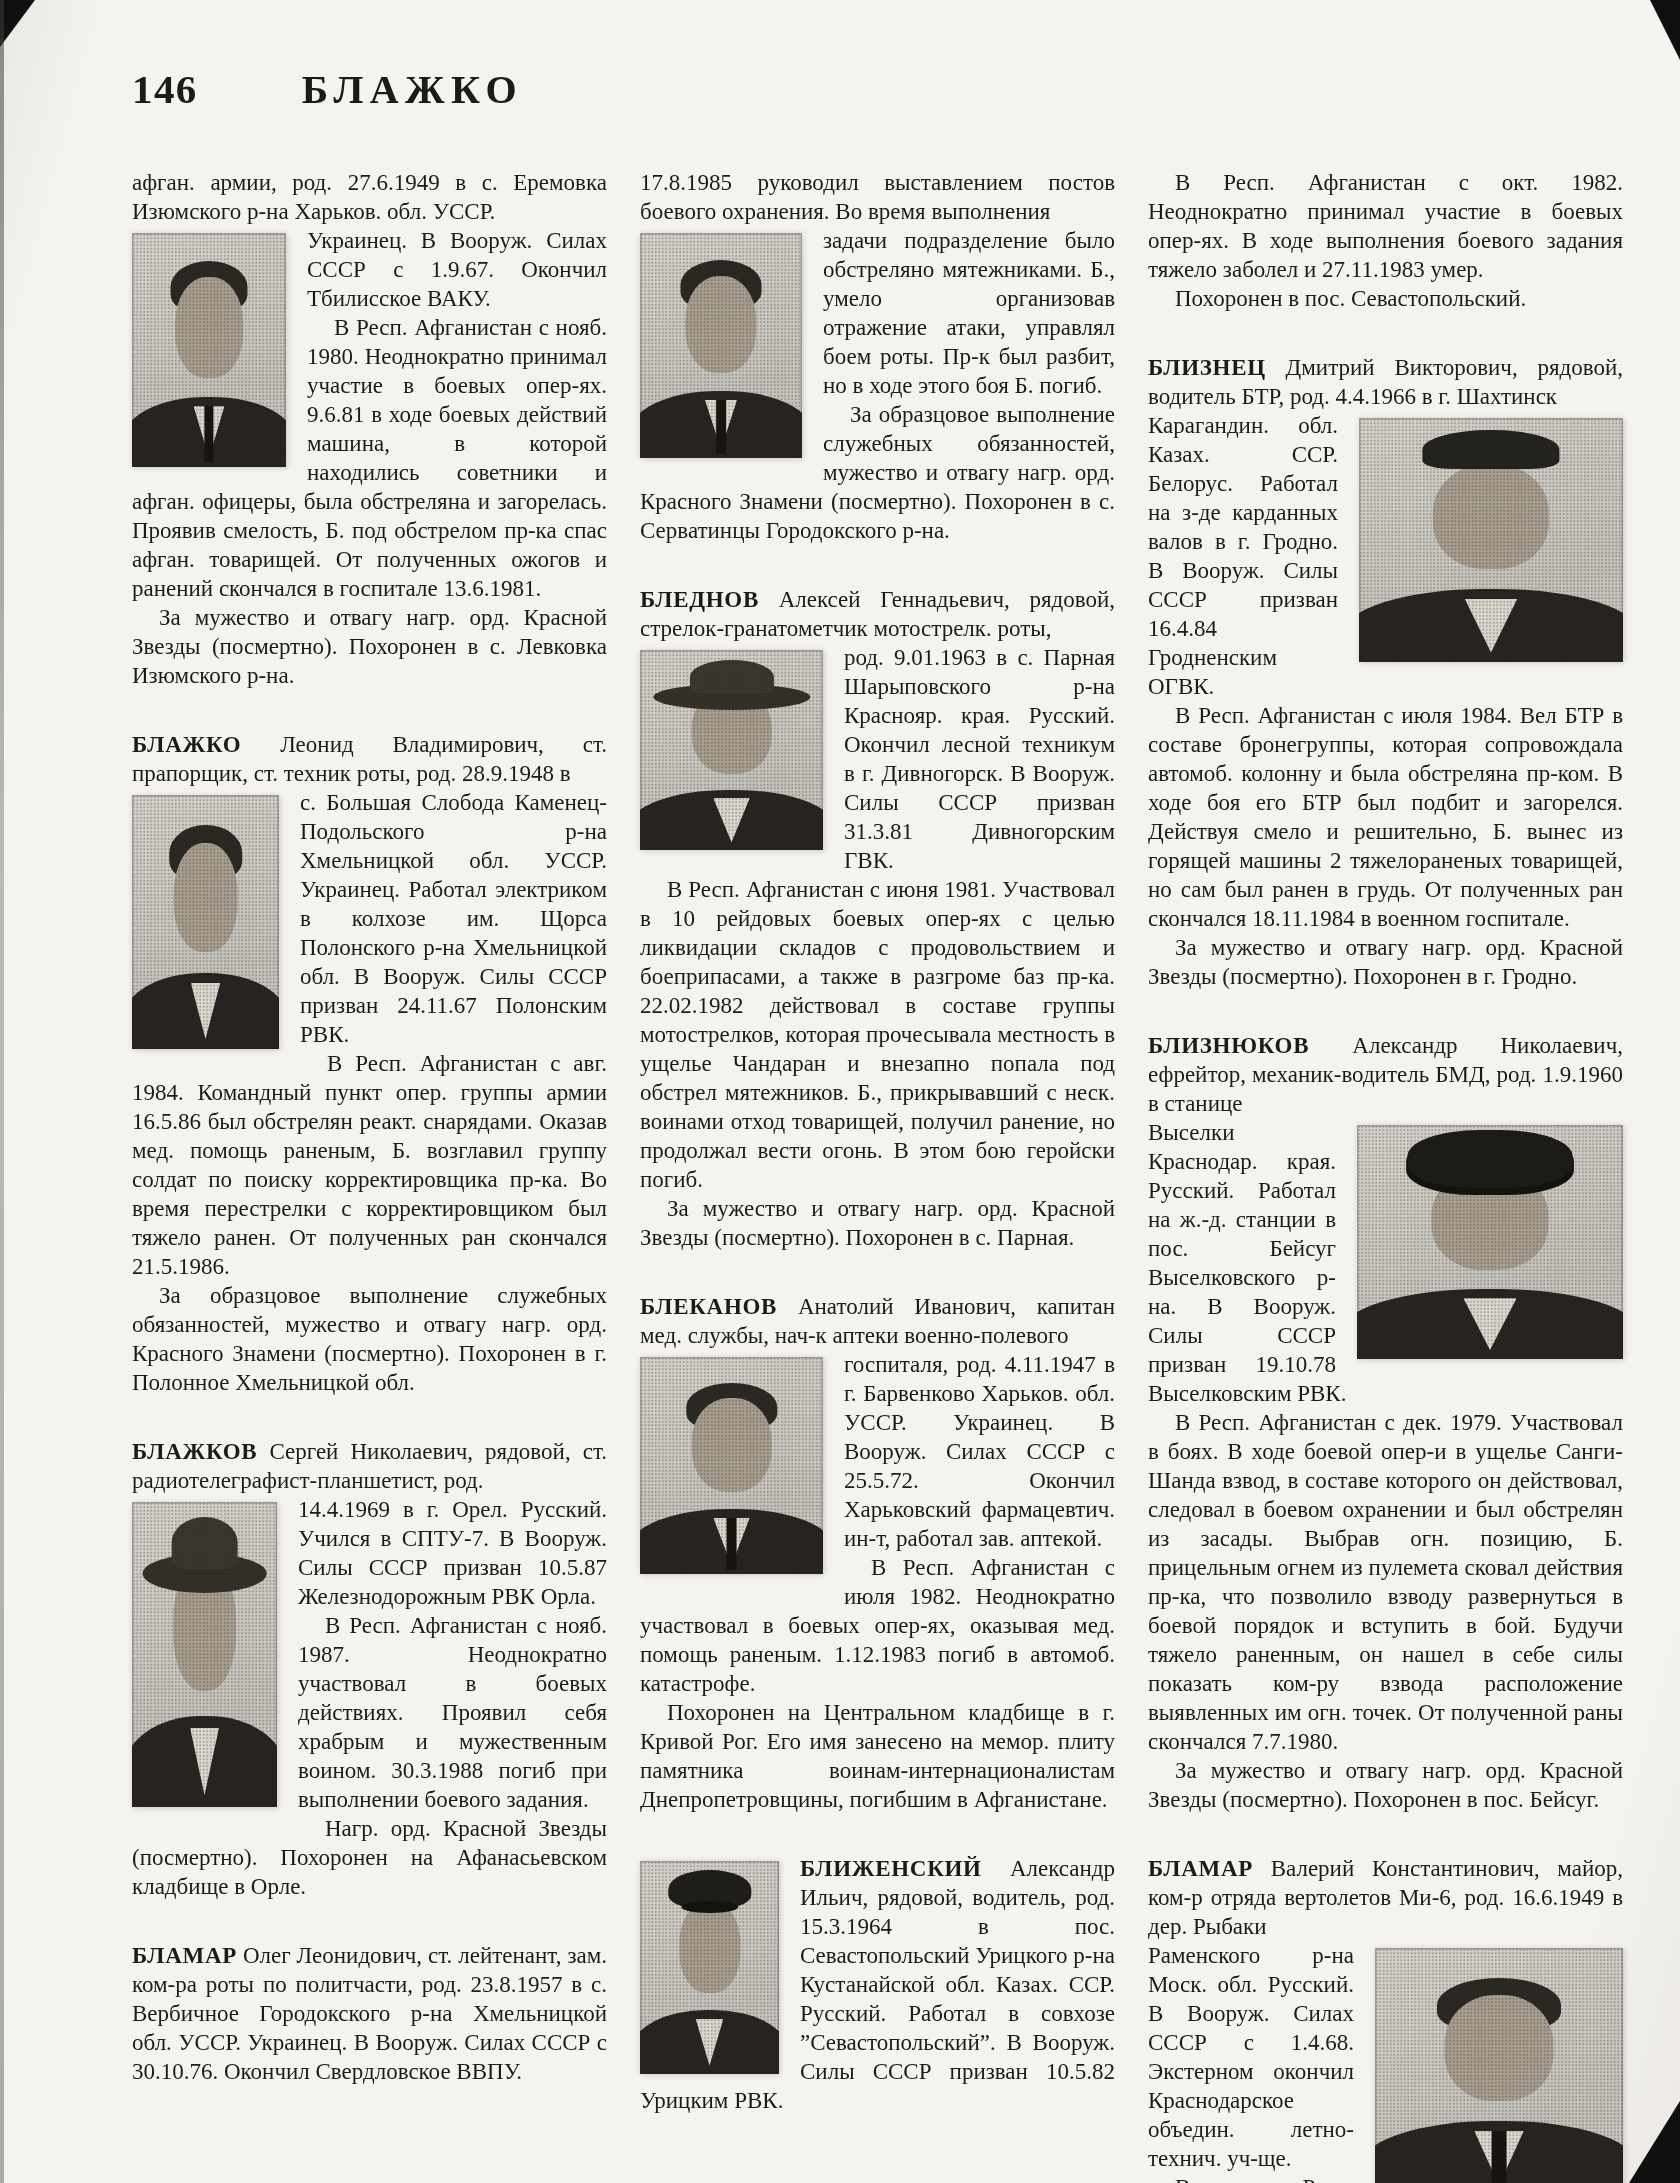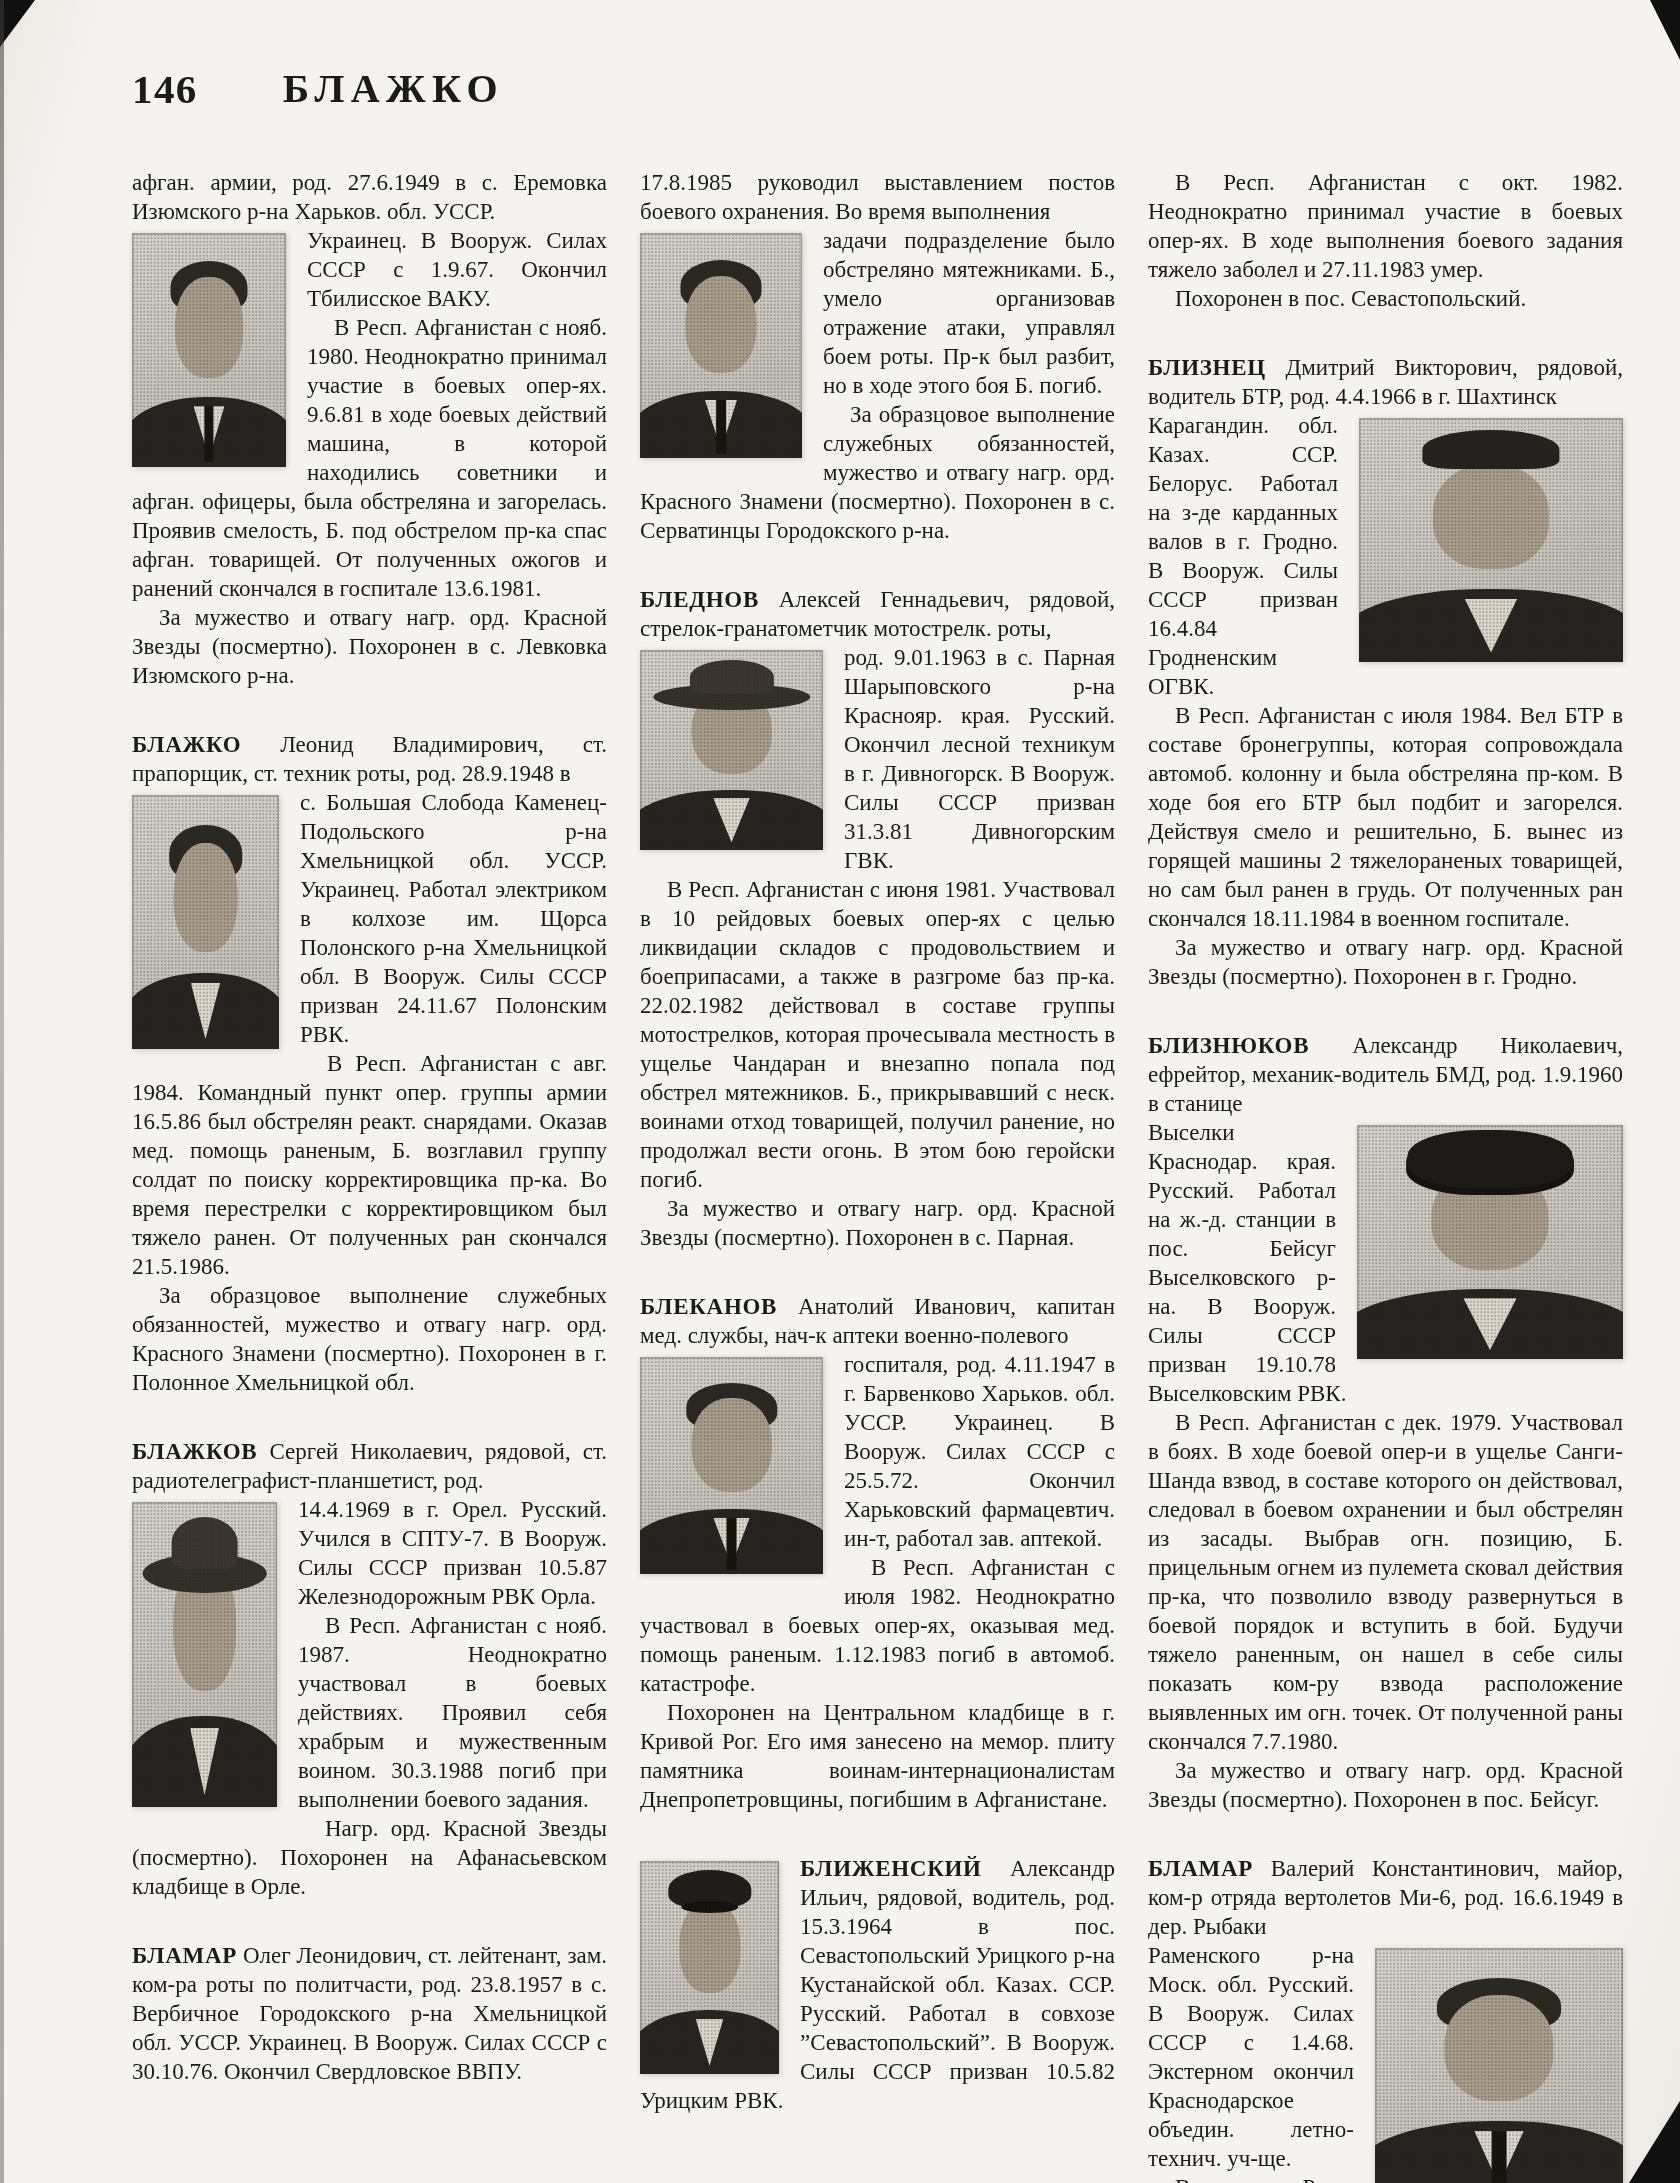--- a/index.html
+++ b/index.html
@@ -13,21 +13,21 @@
     position:absolute;inset:0;
     background:linear-gradient(105deg,#e9e8e3 0,#f4f3ef 113px,#f4f3ef 92%,#ece9e4 100%);
   }
   
   .artifact{position:absolute;background:#101010;}
   .art-tl{left:0;top:0;width:35px;height:47px;clip-path:polygon(0 0,100% 0,0 100%);}
   .art-tr{right:0;top:0;width:30px;height:60px;clip-path:polygon(0 0,100% 0,100% 100%);}
   .art-br{right:0;bottom:0;width:51px;height:82px;clip-path:polygon(100% 0,100% 100%,0 100%);}
   .art-edge{left:0;top:0;width:4.3px;height:2183px;background:linear-gradient(#3a3a3a,#8a8a86 40%,#6f6f6b);opacity:.55;}
   
-  .header{display:flex;align-items:flex-start;padding:65px 0 0 132px;}
+  .header{display:flex;align-items:center;padding:65px 0 0 132px;gap:19px;}
   .page-number{font-size:41px;font-weight:bold;letter-spacing:1.4px;}
   .running-head{font-size:40px;font-weight:bold;letter-spacing:6.4px;margin-left:85px;}
   
   .cols{display:flex;gap:33px;padding:55px 58px 0 132px;align-items:flex-start;}
   .col{width:475px;flex:0 0 475px;font-size:23px;line-height:29px;}
   .entry{overflow:visible;}
   .entry::after{content:"";display:block;clear:both;}
   .entry + .entry{margin-top:40px;}
   .para{margin:0;text-align:justify;}
   .para.ind{text-indent:27px;}

